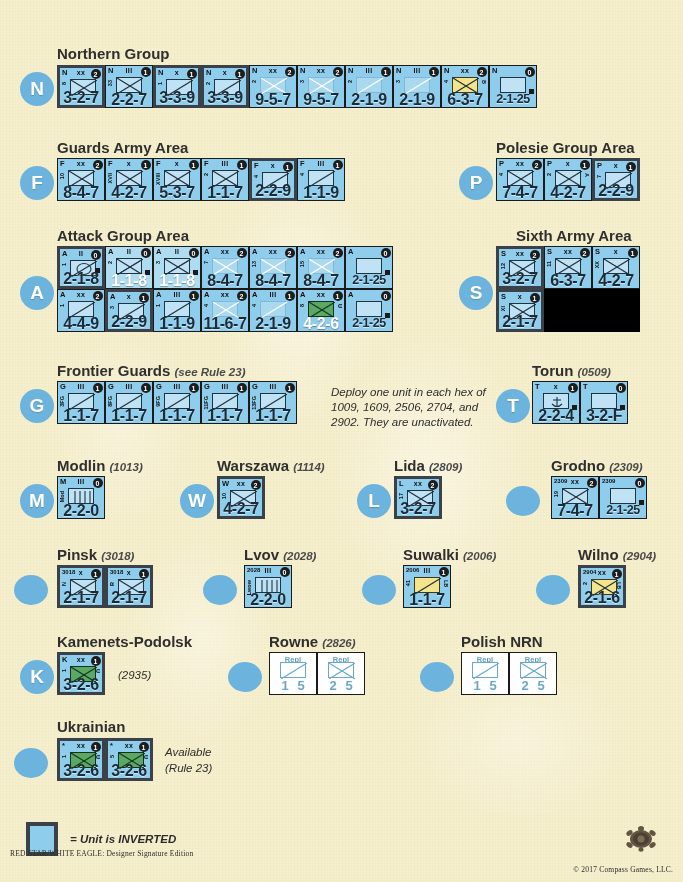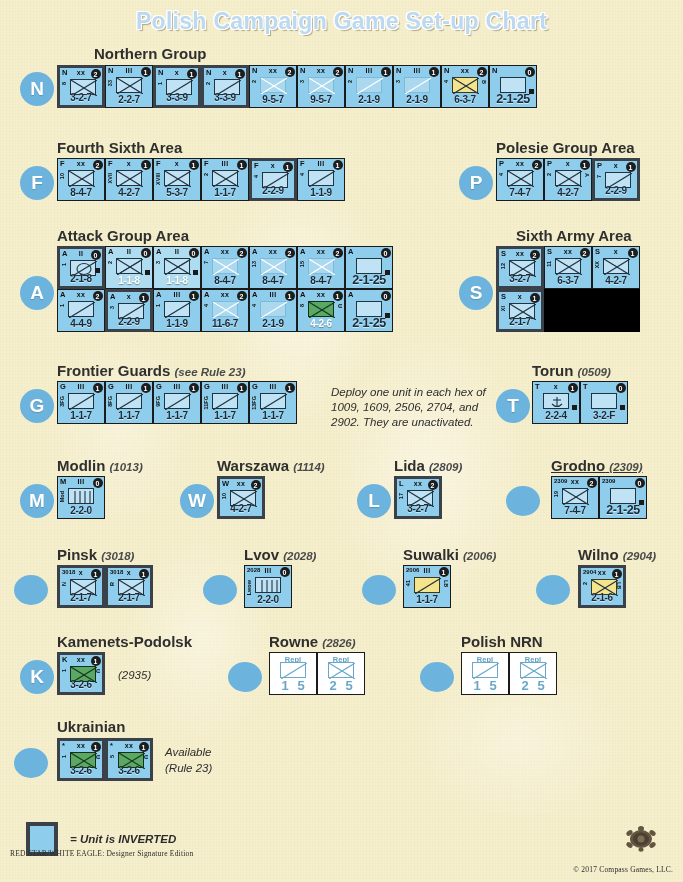--- a/index.html
+++ b/index.html
@@ -65,21 +65,21 @@
   .ctr .tr{position:absolute;right:1.5px;top:1px;width:10px;height:10px;border-radius:50%;
     background:#1d1d1d;color:#fff;font-size:7px;font-weight:bold;
     display:flex;align-items:center;justify-content:center;}
   .ctr .size{position:absolute;left:50%;transform:translateX(-50%);top:1px;
     font-size:7px;font-weight:bold;color:#111;letter-spacing:.4px;}
   .ctr .lft{position:absolute;left:1px;top:14px;font-size:5.5px;font-weight:bold;color:#111;
     writing-mode:vertical-rl;transform:rotate(180deg);line-height:6px;letter-spacing:0;}
   .ctr .rgt{position:absolute;right:1px;top:14px;font-size:5.5px;font-weight:bold;color:#111;
     writing-mode:vertical-rl;line-height:6px;}
   .ctr .vals{position:absolute;left:0;right:0;bottom:0px;text-align:center;
-    font-size:10px;font-weight:bold;color:#1b2b38;letter-spacing:-.4px;line-height:15px;
+    font-size:16px;font-weight:bold;color:#1b2b38;letter-spacing:-.4px;line-height:15px;
     text-shadow:0 1px 0 rgba(255,255,255,.55);}
   .ctr .vals.sm{font-size:12.5px;}
   .ctr .vals.wht{color:#ffffff;text-shadow:0 1px 1px rgba(0,0,0,.35);text-align:center;}
 
   
   .sym{position:absolute;left:10px;top:11px;width:26px;height:16px;
     border:1.2px solid #20333f;background:#cfe9f7;box-sizing:border-box;}
   .sym.green{background:#5aa864;border-color:#14301b;}
   .sym.yellow{background:#f5e48c;border-color:#3a3a20;}
   .sym.white{background:#ffffff;}
@@ -105,23 +105,22 @@
   .foot-l{position:absolute;left:10px;bottom:24px;font-size:7.5px;font-family:"Liberation Serif",serif;color:#2b2b2b;letter-spacing:.2px;}
   .foot-r{position:absolute;right:10px;bottom:8px;font-size:7.5px;font-family:"Liberation Serif",serif;color:#2b2b2b;letter-spacing:.2px;}
   .turtle{position:absolute;right:22px;bottom:28px;width:40px;height:30px;opacity:.85;}
 </style>
 </head>
 <body>
 
 <div class="paper-bg"></div>
 <div class="page">
 
-  <div class="title">Polish Campaign Game Set-up Chart</div>
-
-  <div class="hdr" style="left:57px;top:45px;margin-left:37px;">
+
+  <div class="hdr" style="left:57px;top:45px;">
     <span>Northern Group</span>
   </div>
   <div class="badge" style="left:20px;top:72px;">N</div>
   <div class="stack" style="left:57px;top:65px;">
     <div class="rowline" id="r-ng">
         <div class="ctr dark">
           <div class="tl">N</div>
           <div class="size">xx</div>
           <div class="tr">2</div>
           <div class="lft">8</div>
@@ -238,21 +237,21 @@
           <div class="tl">N</div>
           <div class="tr">0</div>
           <div class="sym pale"></div>
           <div class="blk"></div>
           <div class="vals sm">2-1-25</div>
         </div>
       </div>
   </div>
 
   <div class="hdr" style="left:57px;top:139px;">
-    <span>Fourth Sixth Area</span>
+    <span>Guards Army Area</span>
   </div>
   <div class="badge" style="left:20px;top:166px;">F</div>
   <div class="stack" style="left:57px;top:158px;">
     <div class="rowline" id="r-fa">
         <div class="ctr">
           <div class="tl">F</div>
           <div class="size">xx</div>
           <div class="tr">2</div>
           <div class="lft">10</div>
           <div class="sym pale">
@@ -789,21 +788,21 @@
             <svg width="26" height="16" viewBox="0 0 26 16">
               <line x1="0" y1="0" x2="26" y2="16" stroke="#20333f" stroke-width="1.1"></line>
               <line x1="26" y1="0" x2="0" y2="16" stroke="#20333f" stroke-width="1.1"></line>
             </svg>
           </div>
           <div class="vals">3-2-7</div>
         </div>
       </div>
   </div>
 
-  <div class="hdr" style="left:551px;top:457px;text-decoration:underline;">
+  <div class="hdr" style="left:551px;top:457px;">
     <span>Grodno</span>
     <span class="sub">(2309)</span>
   </div>
   <div class="badge oval plain" style="left:506px;top:486px;"></div>
   <div class="stack" style="left:551px;top:476px;">
     <div class="rowline" id="r-gr">
         <div class="ctr">
           <div class="tl" style="font-size: 6px;">2309</div>
           <div class="size">xx</div>
           <div class="tr">2</div>

